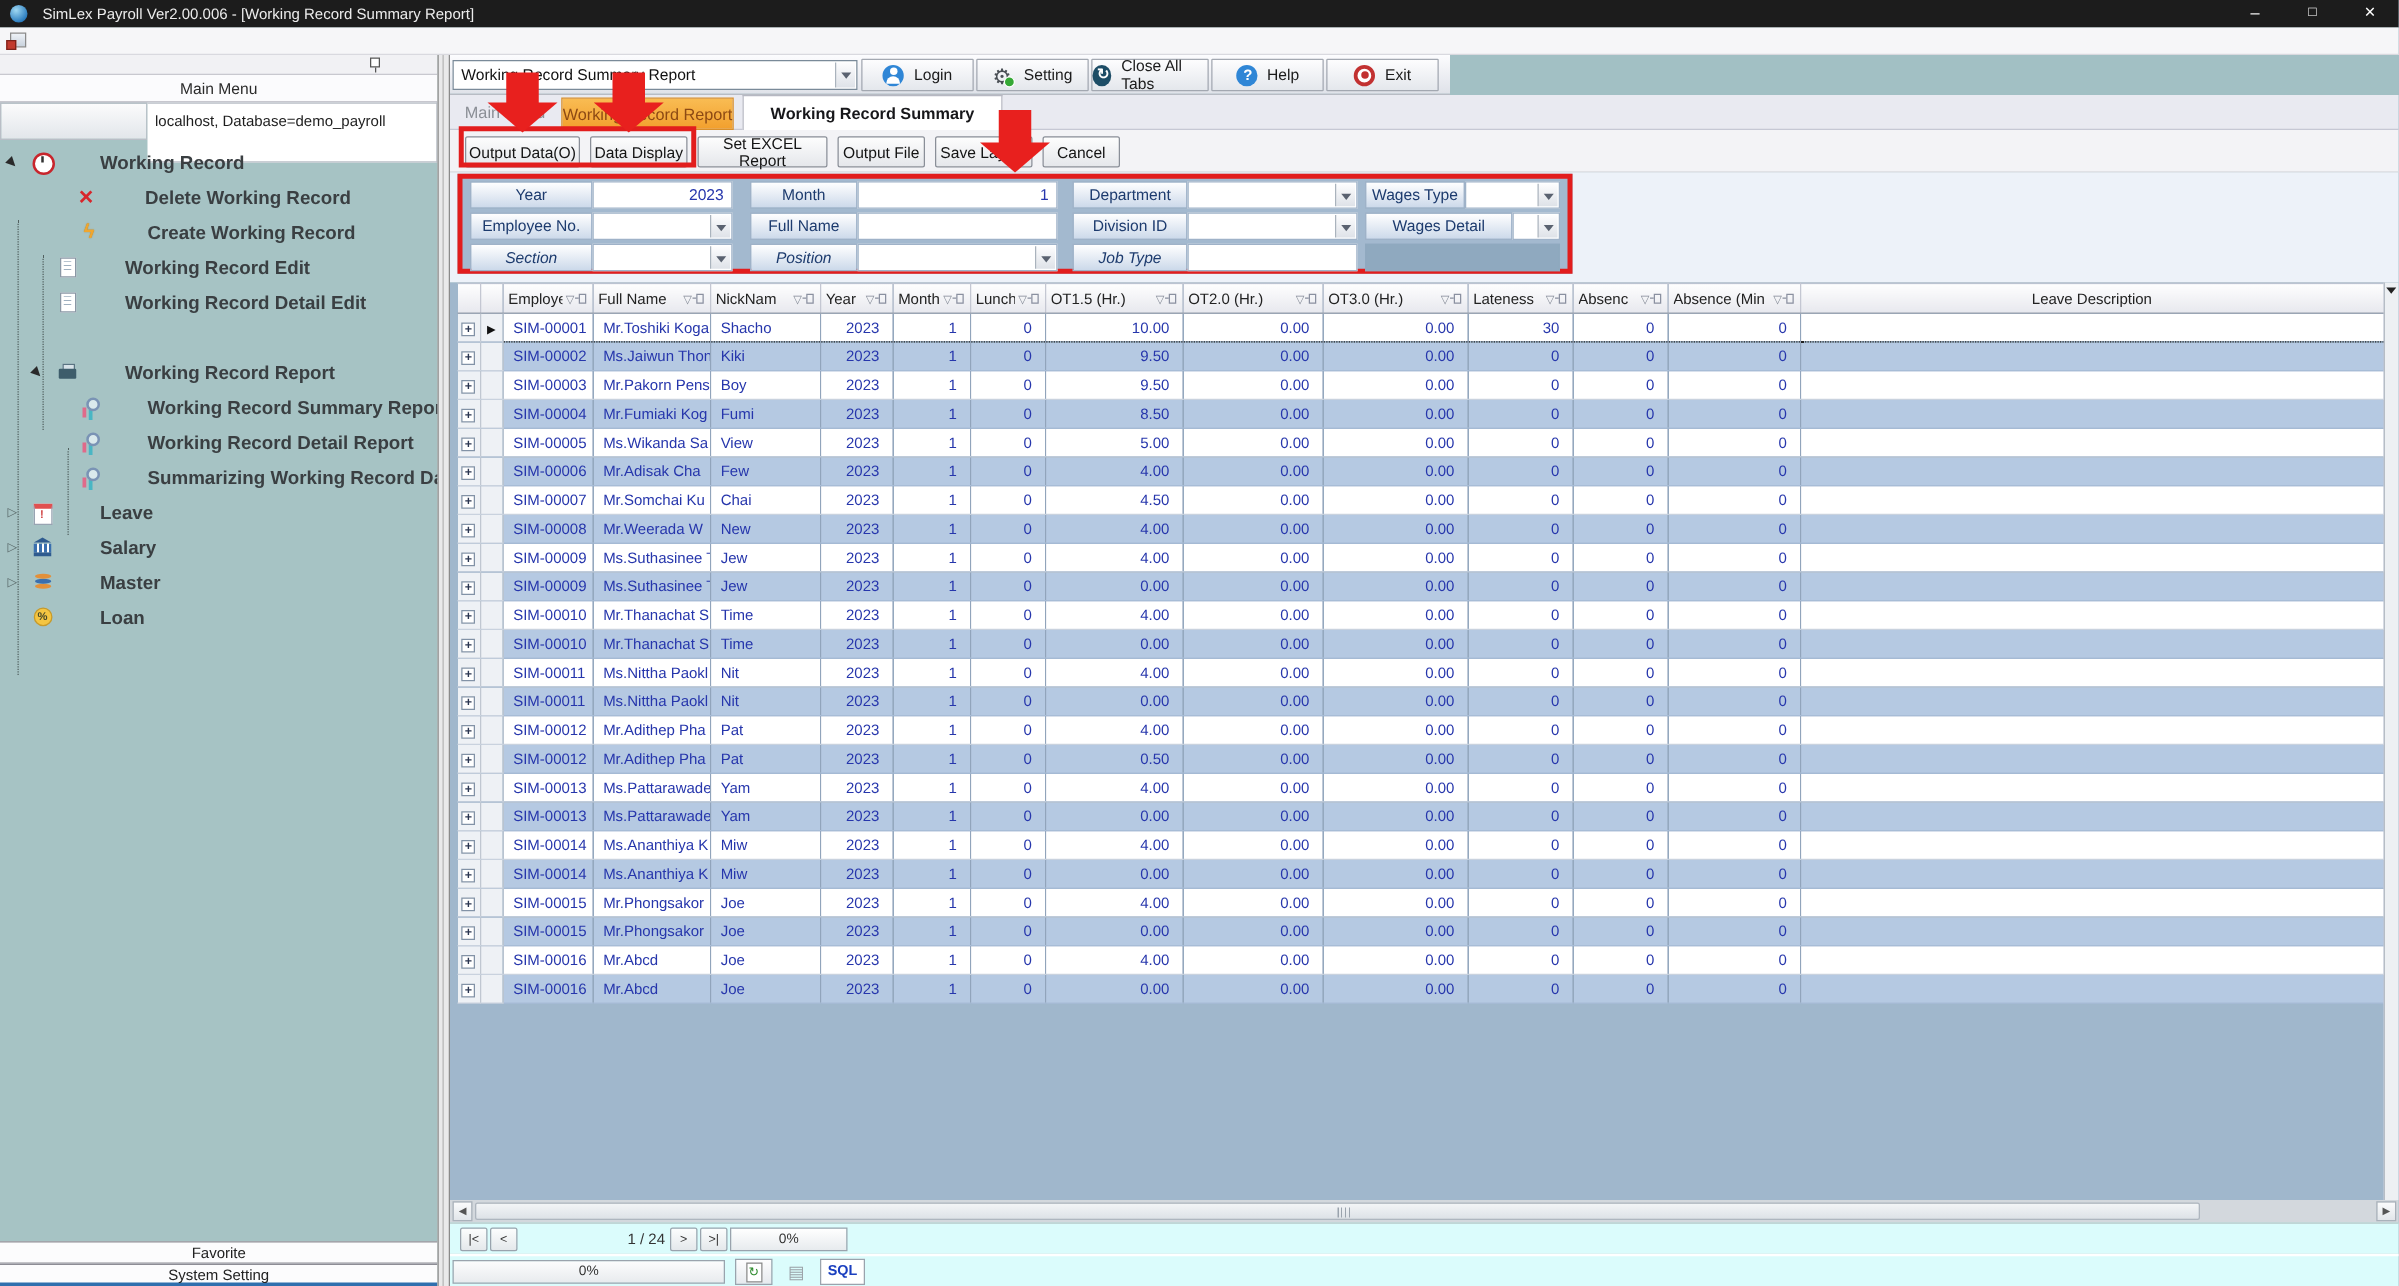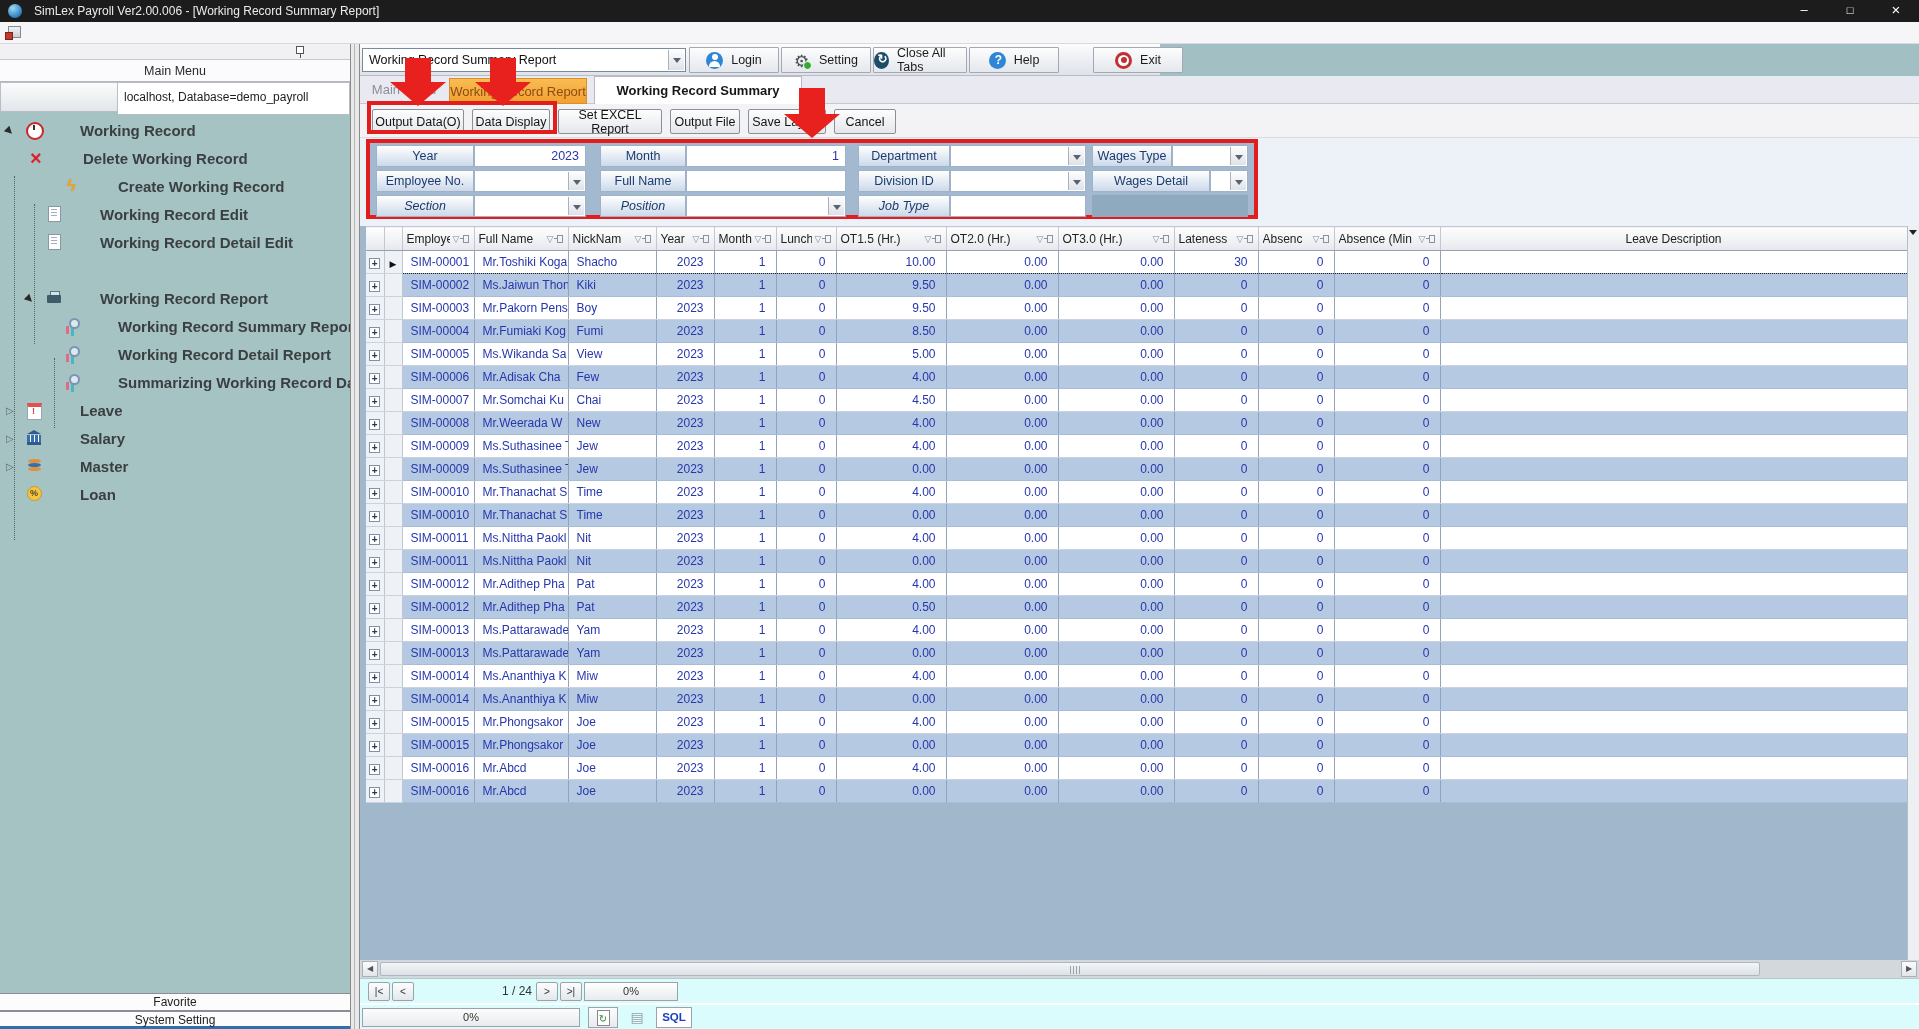--- a/index.html
+++ b/index.html
@@ -22,21 +22,21 @@
 
   
   .sidebar { position:absolute; left:0; top:44px; width:350px; height:985px; background:#a6c3c4; }
   .pin-strip { position:absolute; left:0; top:0; width:350px; height:16px; background:#f1f1f4; border-bottom:1px solid #c8c8cf; }
   .pin-v { position:absolute; right:46px; top:2px; width:8px; height:8px; border:1px solid #555; background:#fff; }
   .pin-v::after { content:""; position:absolute; left:3px; bottom:-5px; width:1px; height:4px; background:#555; }
   .caption { position:absolute; left:0; top:16px; width:350px; height:22px; background:#fbfbfd; border-bottom:1px solid #b6b6bf;
     text-align:center; line-height:22px; font-size:12.5px; color:#2b2b2b; }
   .conn-row { position:absolute; left:0; top:38px; width:350px; height:30px; }
   .conn-left { position:absolute; left:0; top:0; width:118px; height:30px; background:linear-gradient(#fbfbfc,#e2e6ea); border:1px solid #b9bec6; }
-  .conn-right { position:absolute; left:118px; top:0; width:232px; height:33px; background:#fff; border:1px solid #b9bec6; border-left:none;
+  .conn-right { position:absolute; left:118px; top:0; width:232px; height:48px; background:#fff; border:1px solid #b9bec6; border-left:none;
     font-size:12px; color:#1d1d1d; line-height:28px; padding-left:6px; white-space:nowrap; overflow:hidden; }
   .tree { position:absolute; left:0; top:68px; width:350px; height:881px; }
   .tline { position:absolute; border-left:1px dotted #51605f; }
   .titem { position:absolute; left:0; width:350px; height:28px; display:flex; align-items:center; cursor:pointer; }
   .titem .tlabel { font-size:15px; font-weight:bold; color:#3a3f42; white-space:nowrap;margin-left:31px; }
   .tglyph { position:absolute; font-size:10px; color:#2a2a2a; }
   .tglyph.open { transform:rotate(45deg); }
   .tglyph.closed { color:#5b6b6b; }
   .ti { display:inline-block; position:relative; width:17px; height:17px; margin-right:6px; flex:0 0 17px; }
   .ti-clock { } .ti-clock::before { content:""; position:absolute; left:0; top:0; width:14px; height:14px; border:2.5px solid #c8252c; border-radius:50%; background:#fff; }
@@ -200,21 +200,21 @@
     </div>
     <div class="tree">
       <div class="tline" style="left:14px;top:64px;height:364px"></div>
       <div class="tline" style="left:34px;top:92px;height:140px"></div>
       <div class="tline" style="left:54px;top:246px;height:70px"></div>
     <div class="titem" style="top: 4px; padding-left: 26px;">
           <span class="tglyph open" style="left: 6px;">▶</span>
           <span class="ti ti-clock"></span>
           <span class="tlabel">Working Record</span>
         </div>
-        <div class="titem" style="top: 32px; padding-left: 29px;">
+        <div class="titem" style="top: 32px; padding-left: 62px;">
           <span class="ti ti-delete"></span>
           <span class="tlabel">Delete Working Record</span>
         </div>
         <div class="titem" style="top: 60px; padding-left: 64px;">
           <span class="ti ti-lightning"></span>
           <span class="tlabel">Create Working Record</span>
         </div>
         <div class="titem" style="top: 88px; padding-left: 46px;">
           <span class="ti ti-document"></span>
           <span class="tlabel">Working Record Edit</span>
@@ -281,21 +281,21 @@
       <span>Setting</span>
     </div>
     <div class="tbtn" style="left:513px;width:94px">
       <span class="tico tico-closeall"></span>
       <span>Close All Tabs</span>
     </div>
     <div class="tbtn" style="left:609px;width:90px">
       <span class="tico tico-help"></span>
       <span>Help</span>
     </div>
-    <div class="tbtn" style="left:733px;width:90px">
+    <div class="tbtn" style="left:701px;width:90px">
       <span class="tico tico-exit"></span>
       <span>Exit</span>
     </div>
   </div>
 
   <div class="tabstrip">
     <div class="tab-main">Main Menu</div>
     <div class="tab-wrr">Working Record Report</div>
     <div class="tab-active">Working Record Summary Report</div>
   </div>

